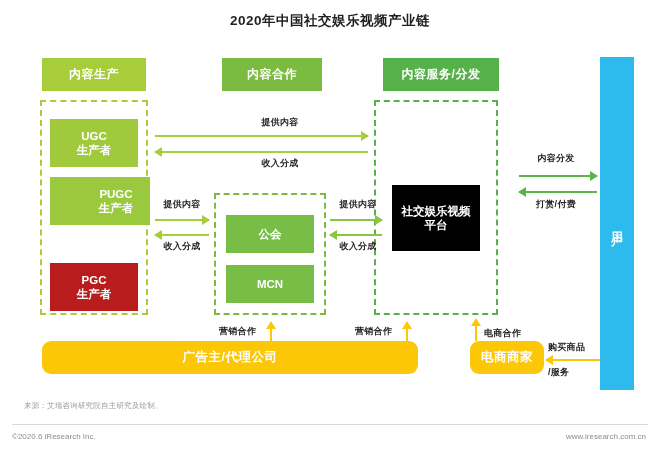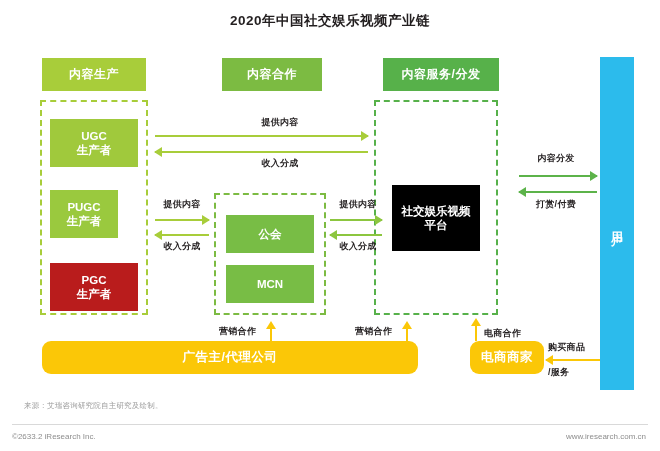--- a/index.html
+++ b/index.html
@@ -45,21 +45,21 @@
 
   
   .gbox{
     position:absolute;
     display:flex;flex-direction:column;align-items:center;justify-content:center;
     color:#ffffff;font-weight:bold;font-size:11.5px;line-height:1.25;
     text-align:center;
     margin-top:8px;
   }
   .b-ugc {left:50px;top:111px;width:88px;height:48px;background:#a0c93c;}
-  .b-pugc{left:50px;top:182px;width:68px;height:48px;background:#9ac93e;}
+  .b-pugc{left:50px;top:169px;width:68px;height:48px;background:#9ac93e;padding-left:32px;}
   .b-pgc {left:50px;top:255px;width:88px;height:48px;background:#b91c1c;}
   .b-guild{left:226px;top:207px;width:88px;height:38px;background:#78bd45;}
   .b-mcn  {left:226px;top:257px;width:88px;height:38px;background:#78bd45;}
   .b-platform{left:392px;top:177px;width:88px;height:66px;background:#000000;font-size:11.5px;}
 
   
   .user-col{
     position:absolute;left:600px;top:57px;width:34px;height:333px;
     background:#2cbbec;
     display:flex;align-items:center;justify-content:center;
@@ -255,16 +255,16 @@
 
   <div class="alabel" style="left:548px;top:341px;">购买商品</div>
   <div class="arrow-h y-arrow" style="left:546px;top:359px;width:54px;">
     <span class="shaft"></span>
     <span class="headL"></span>
   </div>
   <div class="alabel" style="left:548px;top:366px;">/服务</div>
 
   <div class="source">来源：艾瑞咨询研究院自主研究及绘制。</div>
   <div class="rule"></div>
-  <div class="copy">©2633.2 iResearch Inc.</div>
+  <div class="copy">©2020.6 iResearch Inc.</div>
   <div class="site">www.iresearch.com.cn</div>
 
 </div>
 
 </body></html>

